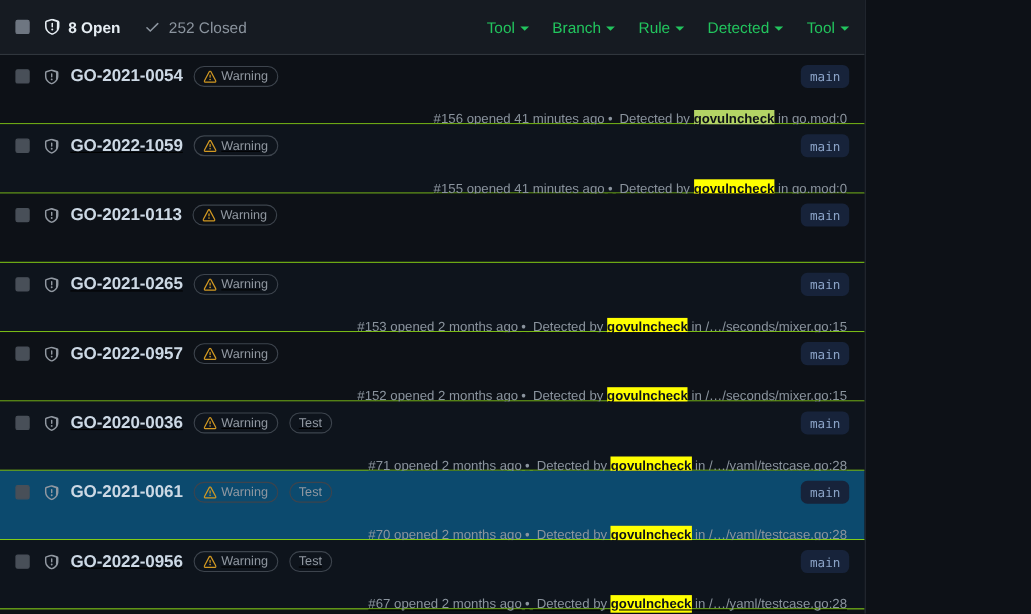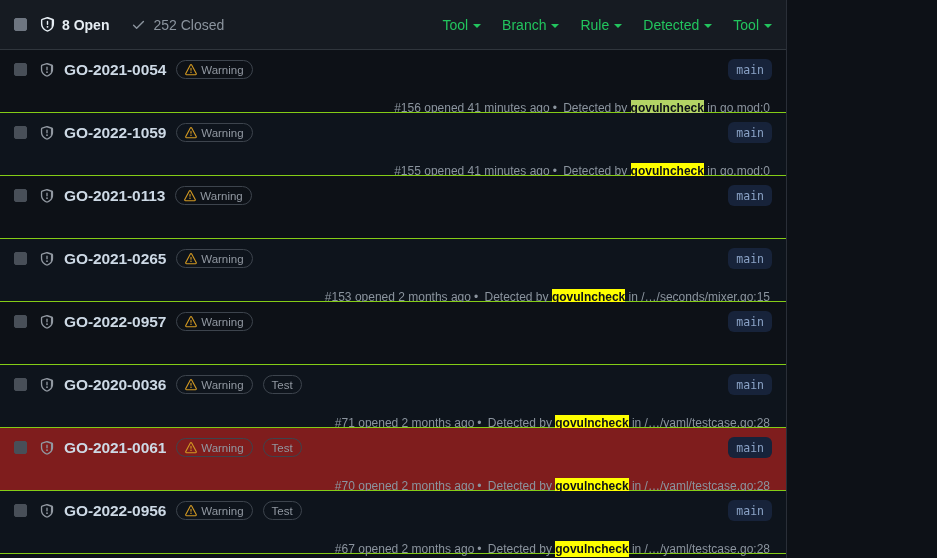--- a/index.html
+++ b/index.html
@@ -107,22 +107,22 @@
 
   .alert-row {
     height: 63px;
     border-bottom: 1px solid #84cc16;
     background: #0d1117;
     padding: 9px 16px 0 14px;
     position: relative;
     display: block;
   }
 
-  .alert-row.alt { background: #0e141c; }
-  .alert-row.hovered { background: #7f1d1d; }
+  .alert-row.alt { background: #0e141c; text-decoration: underline; }
+  .alert-row.hovered { background: #0c4a6e; }
 
   .row-top {
     display: flex;
     align-items: center;
     gap: 0;
     height: 21px;
   }
 
   .row-checkbox {
     width: 13px;
@@ -351,20 +351,21 @@
           <a class="alert-title">GO-2022-0957</a>
           <span class="badge">
             <span style="display: flex;">
               <svg width="12" height="12" viewBox="0 0 16 16" fill="#d29922">
                 <path d="M6.457 1.047c.659-1.234 2.427-1.234 3.086 0l6.082 11.378A1.75 1.75 0 0 1 14.082 15H1.918a1.75 1.75 0 0 1-1.543-2.575Zm1.763.707a.25.25 0 0 0-.44 0L1.698 13.132a.25.25 0 0 0 .22.368h12.164a.25.25 0 0 0 .22-.368Zm.53 3.996v2.5a.75.75 0 0 1-1.5 0v-2.5a.75.75 0 0 1 1.5 0ZM9 11a1 1 0 1 1-2 0 1 1 0 0 1 2 0Z"></path>
               </svg>
             </span>
             <span>Warning</span>
           </span>
         </div>
+        <div class="row-meta"><span>#152 </span><span>opened 2 months ago</span><span class="sep">•</span><span> Detected by </span><mark class="hl">govulncheck</mark><span> in </span><span>/…/seconds/mixer.go:15</span></div>
         <span class="branch-badge">main</span>
       </div>
       <div class="alert-row alt">
         <div class="row-top">
           <div class="row-checkbox"></div>
           <span class="shield-icon">
             <svg width="14" height="14" viewBox="0 0 16 16" fill="#9198a1">
               <path d="M7.467.133a1.75 1.75 0 0 1 1.066 0l5.25 1.68A1.75 1.75 0 0 1 15 3.48V7c0 1.566-.32 3.182-1.303 4.682-.983 1.498-2.585 2.813-5.032 3.855a1.7 1.7 0 0 1-1.33 0c-2.447-1.042-4.049-2.357-5.032-3.855C1.32 10.182 1 8.566 1 7V3.48a1.75 1.75 0 0 1 1.217-1.667Zm.61 1.429a.25.25 0 0 0-.153 0l-5.25 1.68a.25.25 0 0 0-.174.238V7c0 1.358.275 2.666 1.057 3.86.784 1.194 2.121 2.34 4.366 3.297a.2.2 0 0 0 .154 0c2.245-.956 3.582-2.103 4.366-3.297C12.225 9.666 12.5 8.358 12.5 7V3.48a.25.25 0 0 0-.174-.237l-5.25-1.68ZM8.75 4.75v3a.75.75 0 0 1-1.5 0v-3a.75.75 0 0 1 1.5 0ZM9 10.5a1 1 0 1 1-2 0 1 1 0 0 1 2 0Z"></path>
             </svg>
           </span>

